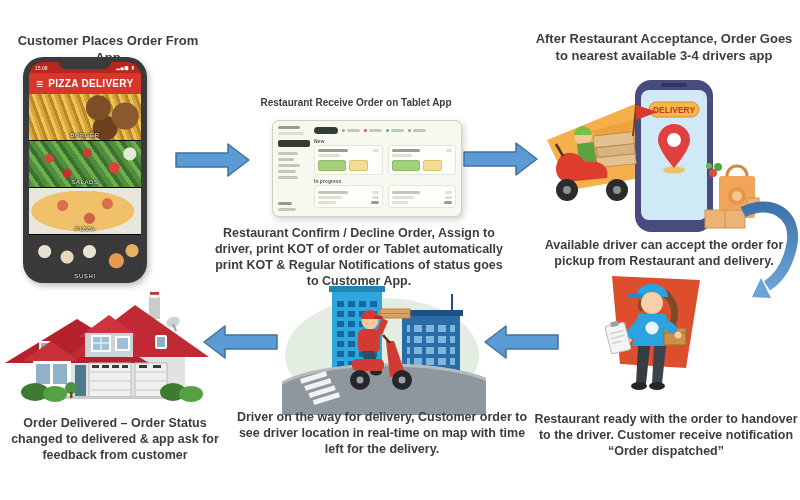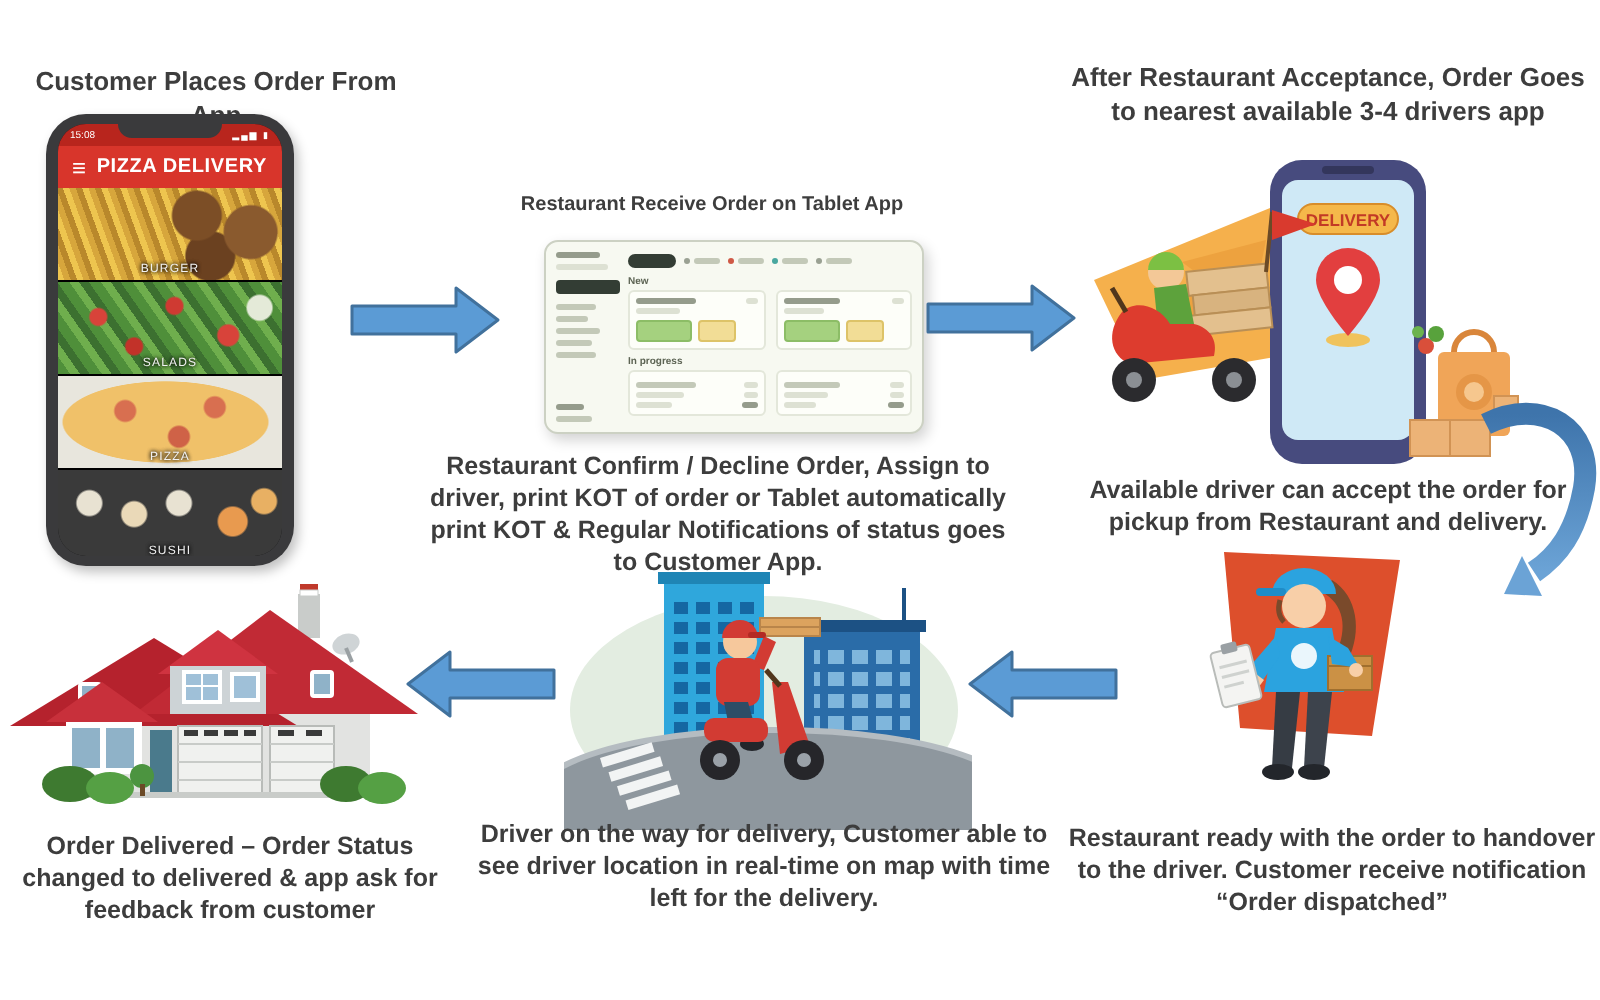--- a/index.html
+++ b/index.html
@@ -357,21 +357,21 @@
     <rect x="70" y="78" width="32" height="12" rx="5" fill="#d23b33"></rect>
     <polygon points="104,60 112,60 123,92 108,96" fill="#d23b33"></polygon>
     <line x1="108" y1="62" x2="101" y2="54" stroke="#51361c" stroke-width="2.5"></line>
     <circle cx="78" cy="99" r="10" fill="#26262a"></circle>
       <circle cx="78" cy="99" r="3.5" fill="#9aa1a8"></circle>
     <circle cx="120" cy="99" r="10" fill="#26262a"></circle>
       <circle cx="120" cy="99" r="3.5" fill="#9aa1a8"></circle>
   </g>
 </svg>
 
-<div class="txt" style="left:234px;top:409px;width:296px;">Driver on the way for delivery, Customer able to see driver location in real-time on map with time left for the delivery.</div>
+<div class="txt" style="left:234px;top:409px;width:296px;">Driver on the way for delivery, Customer order to see driver location in real-time on map with time left for the delivery.</div>
 
 <svg class="abs" style="left:202px;top:324px;" width="76" height="36" viewBox="0 0 76 36">
   <polygon points="75,11 23,11 23,2 2,18 23,34 23,25 75,25" fill="#5b9bd5" stroke="#41719c" stroke-width="1.5" stroke-linejoin="round"></polygon>
 </svg>
 
 <svg class="abs" style="left:3px;top:291px;" width="210" height="118" viewBox="0 0 210 118">
   <g>
     <rect x="146" y="6" width="11" height="22" fill="#c9ccca"></rect>
     <rect x="147" y="1" width="9" height="3" fill="#c0392b"></rect>
     <rect x="147" y="4" width="9" height="3" fill="#ffffff" stroke="#c9ccca" stroke-width="0.5"></rect>

